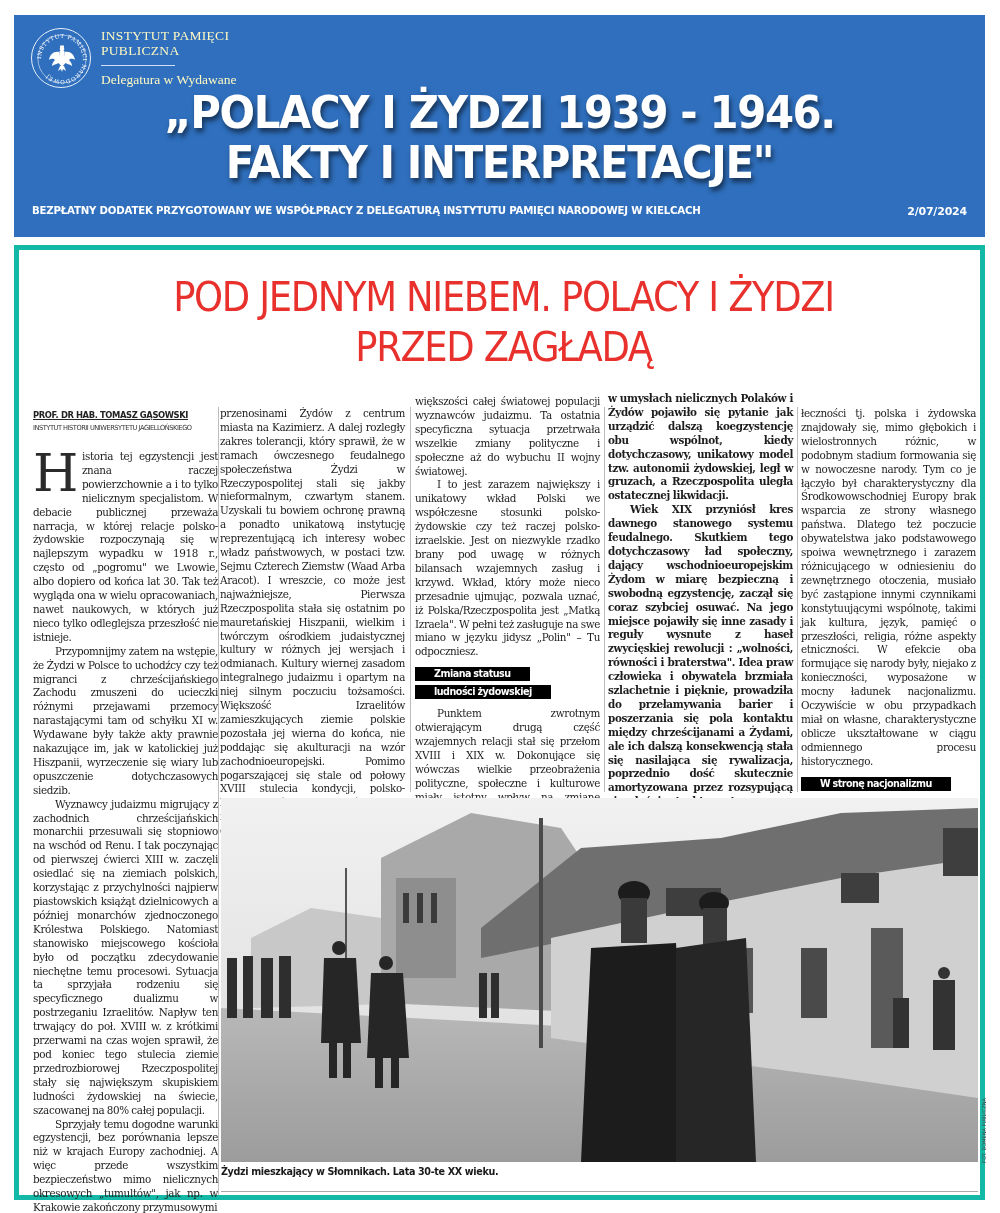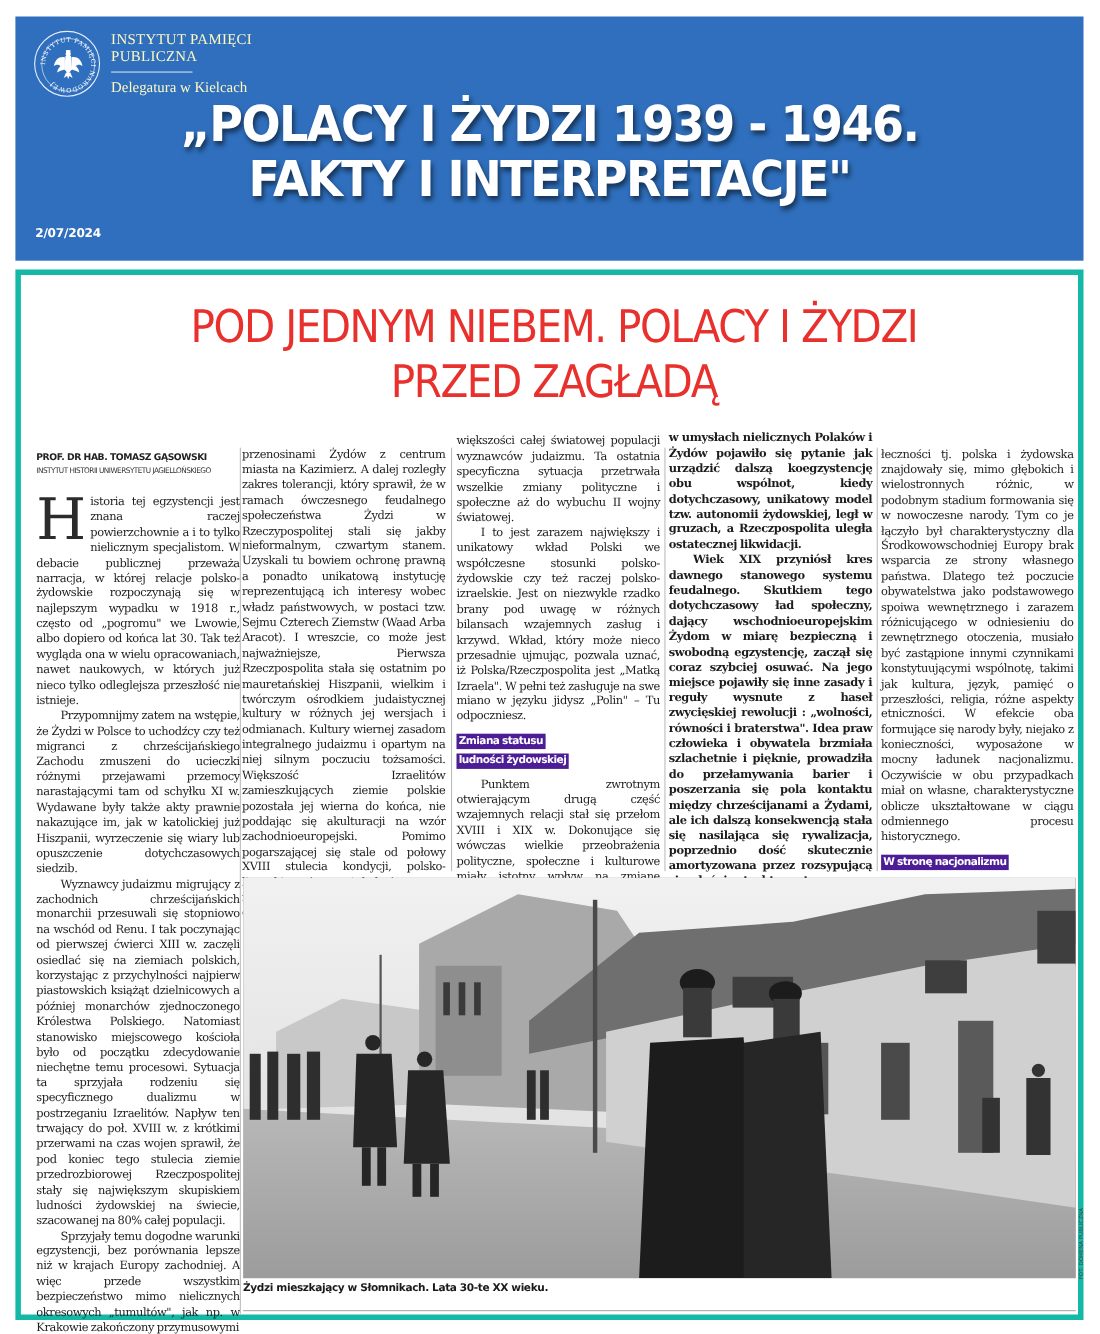--- a/index.html
+++ b/index.html
@@ -47,21 +47,21 @@
   .headline {
     position: absolute; left: 0; top: 22px; width: 969px; text-align: center;
     font-family: "DejaVu Sans", sans-serif; color: #e8302c; font-size: 41px;
     line-height: 50px; letter-spacing: -1.5px; transform: scaleX(0.9);
   }
 
   .byline {
     position: absolute; left: 14px; top: 160px; width: 185px;
     font-family: "DejaVu Sans", sans-serif; font-weight: bold;
   }
-  .byline .author { font-size: 8.4px; letter-spacing: -0.4px; color: #222; }
+  .byline .author { font-size: 8.4px; letter-spacing: -0.4px; color: #222; text-decoration: underline; }
   .byline .affil { font-size: 7px; letter-spacing: -0.5px; color: #333; margin-top: 4px; font-weight: normal; transform: scaleX(0.95); transform-origin: left; white-space: nowrap; }
 
   .col {
     position: absolute; font-size: 10.4px; line-height: 13.9px; text-align: justify;
     letter-spacing: -0.35px; word-spacing: -0.5px; color: #1d1d1d;
     hyphens: manual;
   }
   .col p { text-indent: 22px; }
   .col p.noindent { text-indent: 0; }
   .col1 { left: 14px; top: 200px; width: 185px; }
@@ -73,23 +73,23 @@
   .vrule { position: absolute; width: 1px; background: #bdbdbd; }
 
   .dropcap {
     float: left; font-family: "DejaVu Serif", serif; font-size: 52px;
     line-height: 40px; padding: 2px 4px 0 0; color: #2b2b2b; margin-top: 1px;
   }
   .drop-first { text-indent: 0 !important; }
 
   .subhead { margin: 6px 0 6px 0; line-height: 17px; }
   .subhead span {
-    display: inline-block; background: #4c1d95; color: #ffffff;
+    display: inline-block; background: #000000; color: #ffffff;
     font-family: "DejaVu Sans", sans-serif; font-weight: bold; font-size: 9.6px;
-    letter-spacing: -0.5px; padding: 0 2px; line-height: 14px; margin-bottom: 2px;
+    letter-spacing: -0.5px; padding: 0 19px; line-height: 14px; margin-bottom: 2px;
   }
 
   
   .photo {
     position: absolute; left: 202px; top: 548px; width: 757px; height: 364px;
     overflow: hidden; background: #8a8a8a;
   }
   .photo-credit {
     position: absolute; left: 960px; top: 835px; width: 10px; height: 80px;
   }
@@ -127,27 +127,28 @@
         <rect x="28" y="16.5" width="4" height="2"></rect>
       </g>
     </svg>
   </div>
   <div class="inst-block">
     <div class="inst-name">
       <div>INSTYTUT PAMIĘCI</div>
       <div>PUBLICZNA</div>
     </div>
     <div class="inst-rule"></div>
-    <div class="inst-sub">Delegatura w Kielcach</div>
+    <div class="inst-sub">Delegatura w Wydawane</div>
   </div>
   <div class="main-title">
     <div>„POLACY I ŻYDZI 1939 - 1946.</div>
     <div>FAKTY I INTERPRETACJE"</div>
   </div>
   <div class="subline">
+    <span>BEZPŁATNY DODATEK PRZYGOTOWANY WE WSPÓŁPRACY Z DELEGATURĄ INSTYTUTU PAMIĘCI NARODOWEJ W KIELCACH</span>
     <span class="date">2/07/2024</span>
   </div>
 </div>
 
 <div class="frame">
   <div class="headline">
     <div>POD JEDNYM NIEBEM. POLACY I ŻYDZI</div>
     <div>PRZED ZAGŁADĄ</div>
   </div>
 

